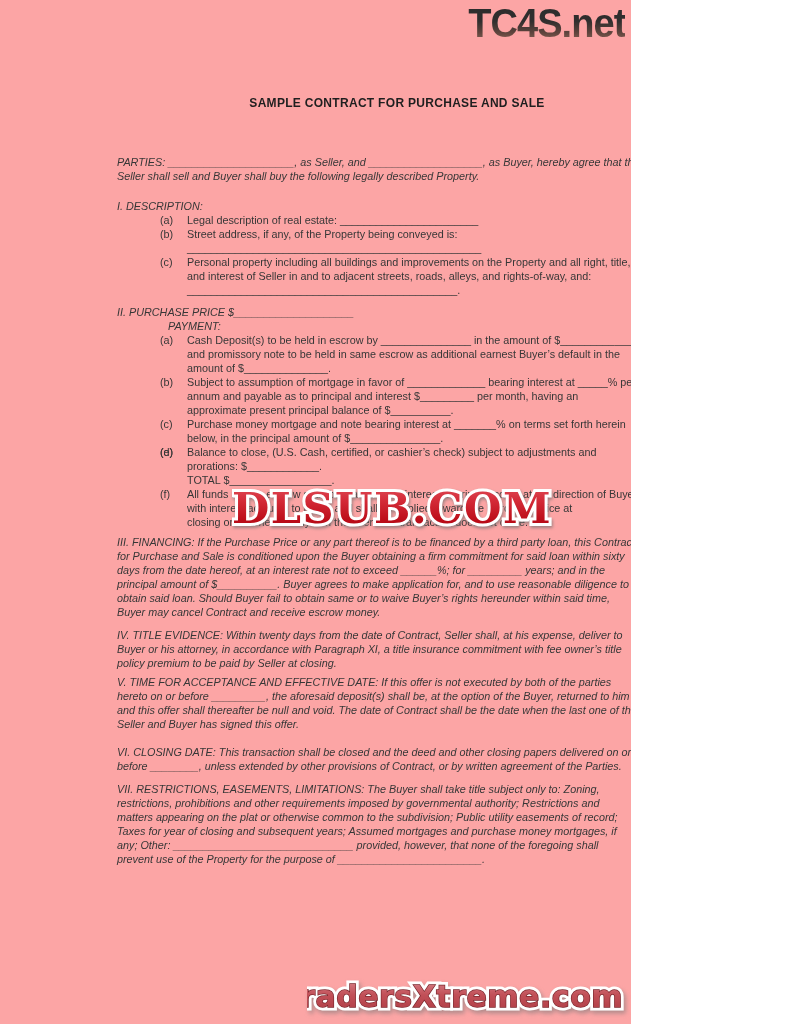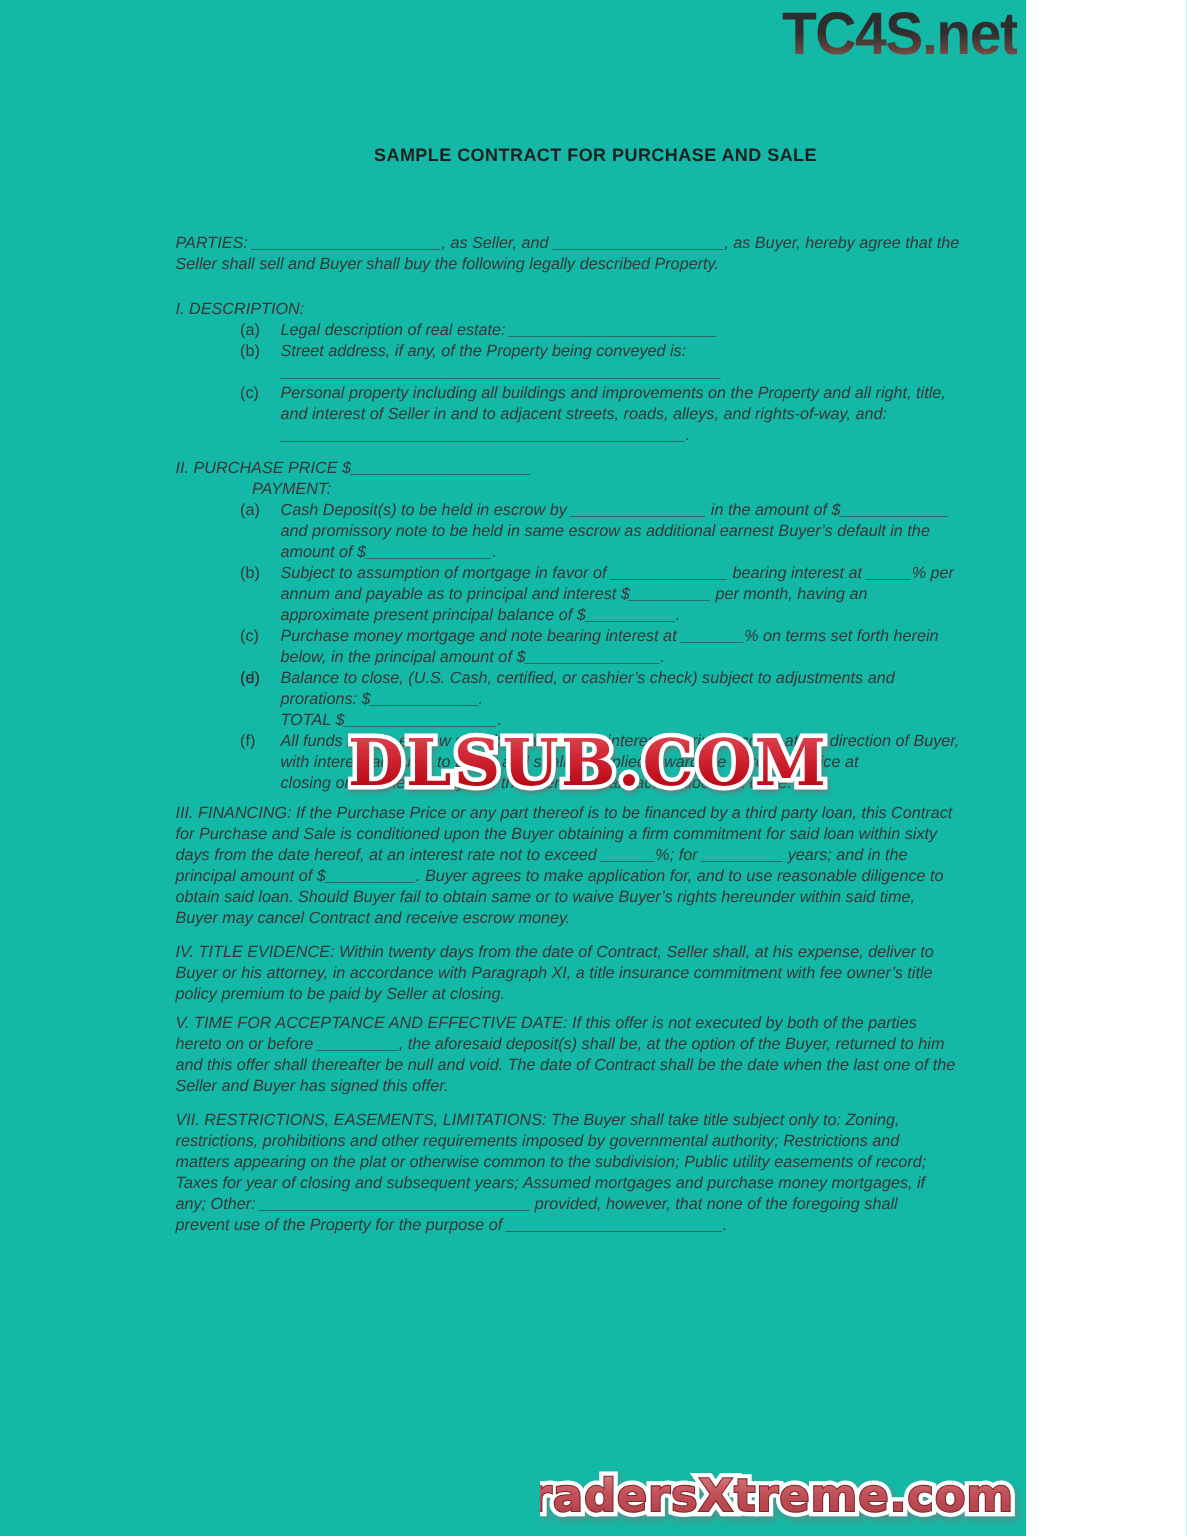--- a/index.html
+++ b/index.html
@@ -1,21 +1,21 @@
 <!DOCTYPE html>
 <html><head>
 <meta charset="utf-8">
 <style>
   * { box-sizing: border-box; }
   html, body { margin: 0; padding: 0; background: #ffffff; }
   .page {
     position: relative;
-    width: 684px;
+    width: 631px;
     height: 1024px;
-    background: #14b8a6;
+    background: #fca5a5;
     overflow: hidden;
     font-family: "Liberation Sans", "DejaVu Sans", sans-serif;
     font-size: 10.8px;
     line-height: 14px;
     color: #373737;
   }
   .content {
     position: absolute;
     left: 117px;
     top: 0;
@@ -36,21 +36,21 @@
   .m-parties { margin-top: 42px; }
   .m-sec1 { margin-top: 16px; }
   .m-sec2 { margin-top: 8px; }
   .m-iii { margin-top: 6px; }
   .m-iv { margin-top: 9px; }
   .m-v { margin-top: 5px; }
   .m-vi { margin-top: 14px; }
   .m-vii { margin-top: 9px; }
   .item { position: relative; padding-left: 70px; }
   .item .label { position: absolute; left: 43px; top: 0; }
-  .item .itext { white-space: pre-wrap; font-style: italic; }
+  .item .itext { white-space: pre-wrap; }
   .sub-label { margin: 0 0 0 51px; }
   
   .logo-top {
     position: absolute;
     top: 1px;
     right: 6px;
     font-weight: bold;
     font-size: 40px;
     line-height: 44px;
     letter-spacing: -1px;
@@ -174,20 +174,22 @@
 principal amount of $__________. Buyer agrees to make application for, and to use reasonable diligence to
 obtain said loan. Should Buyer fail to obtain same or to waive Buyer’s rights hereunder within said time,
 Buyer may cancel Contract and receive escrow money.</p>
     <p class="block m-iv">IV. TITLE EVIDENCE: Within twenty days from the date of Contract, Seller shall, at his expense, deliver to
 Buyer or his attorney, in accordance with Paragraph XI, a title insurance commitment with fee owner’s title
 policy premium to be paid by Seller at closing.</p>
     <p class="block m-v">V. TIME FOR ACCEPTANCE AND EFFECTIVE DATE: If this offer is not executed by both of the parties
 hereto on or before _________, the aforesaid deposit(s) shall be, at the option of the Buyer, returned to him
 and this offer shall thereafter be null and void. The date of Contract shall be the date when the last one of the
 Seller and Buyer has signed this offer.</p>
+    <p class="block m-vi">VI. CLOSING DATE: This transaction shall be closed and the deed and other closing papers delivered on or
+before ________, unless extended by other provisions of Contract, or by written agreement of the Parties.</p>
     <p class="block m-vii">VII. RESTRICTIONS, EASEMENTS, LIMITATIONS: The Buyer shall take title subject only to: Zoning,
 restrictions, prohibitions and other requirements imposed by governmental authority; Restrictions and
 matters appearing on the plat or otherwise common to the subdivision; Public utility easements of record;
 Taxes for year of closing and subsequent years; Assumed mortgages and purchase money mortgages, if
 any; Other: ______________________________ provided, however, that none of the foregoing shall
 prevent use of the Property for the purpose of ________________________.</p>
 
   </div>
 
   <div class="watermark-wrap">

